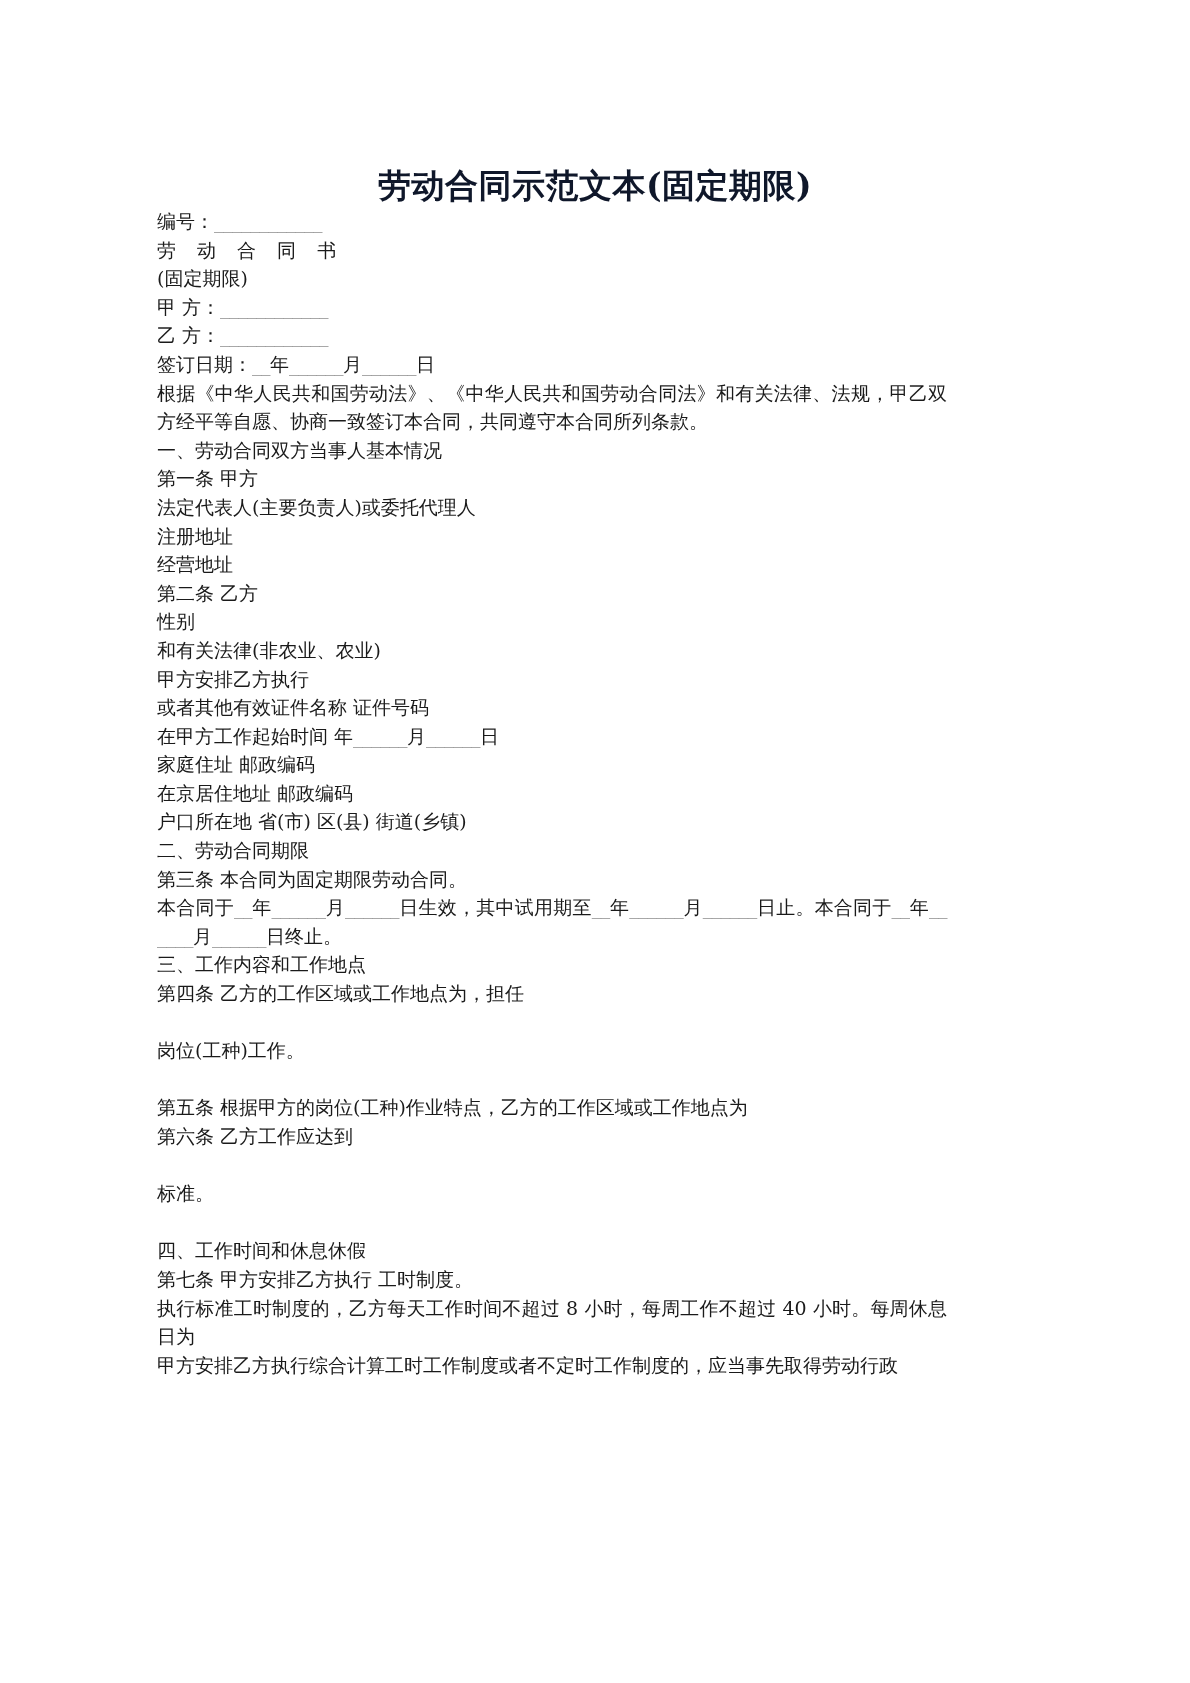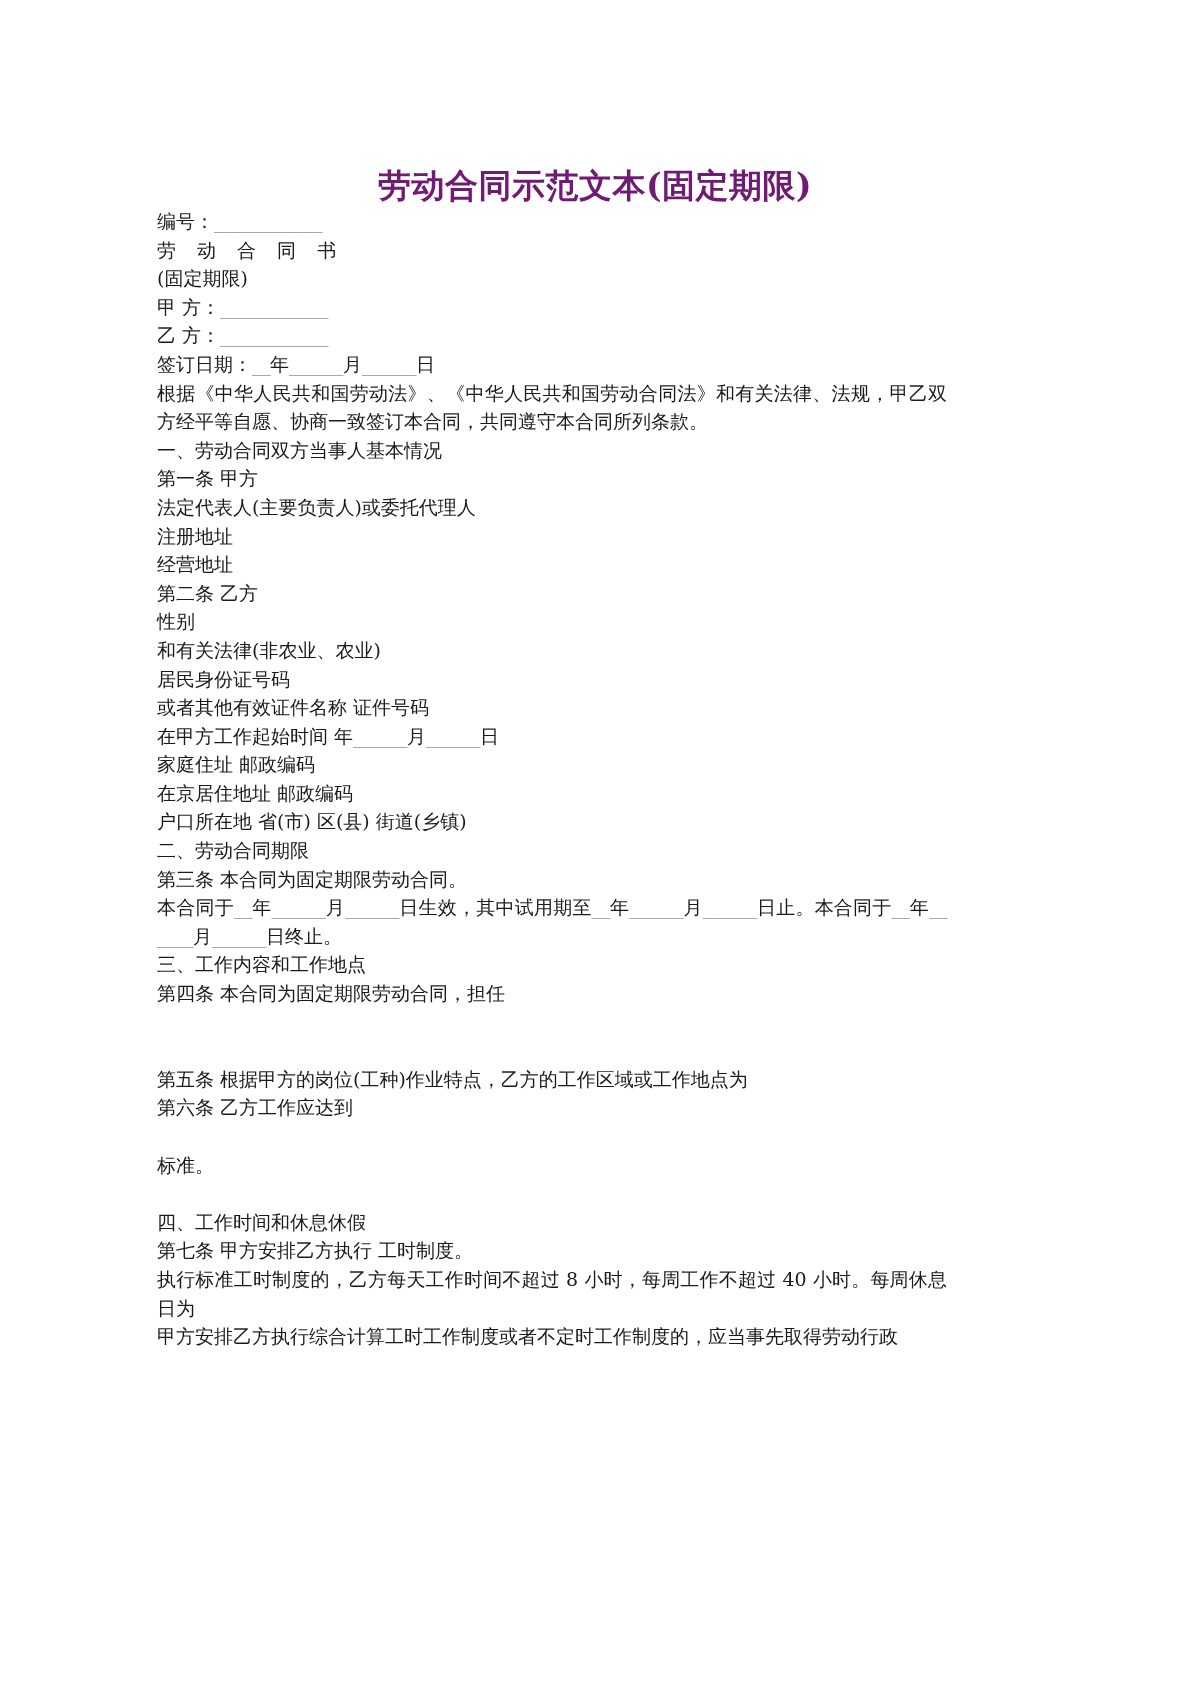--- a/index.html
+++ b/index.html
@@ -27,21 +27,21 @@
     position: absolute;
     left: 0;
     top: 143px;
     width: 1190px;
     text-align: center;
     font-family: "DejaVu Serif", "Liberation Serif", serif;
     font-weight: bold;
     font-size: 33px;
     line-height: 42px;
     letter-spacing: 0.5px;
-    color: #701a75;
+    color: #0f172a;
     white-space: nowrap;
   }
   .body-block {
     position: absolute;
     left: 157px;
     top: 207px;
     width: 790px;
   }
   .line {
     font-family: "DejaVu Serif", "Liberation Serif", serif;
@@ -84,32 +84,33 @@
     <div class="line">签订日期：<span class="blankfill" style="color: rgb(140, 140, 140);">__</span>年<span class="blankfill" style="color: rgb(140, 140, 140);">______</span>月<span class="blankfill" style="color: rgb(140, 140, 140);">______</span>日</div>
     <div class="line wrap">根据《中华人民共和国劳动法》、《中华人民共和国劳动合同法》和有关法律、法规，甲乙双方经平等自愿、协商一致签订本合同，共同遵守本合同所列条款。</div>
     <div class="line">一、劳动合同双方当事人基本情况</div>
     <div class="line">第一条 甲方</div>
     <div class="line">法定代表人(主要负责人)或委托代理人</div>
     <div class="line">注册地址</div>
     <div class="line">经营地址</div>
     <div class="line">第二条 乙方</div>
     <div class="line">性别</div>
     <div class="line">和有关法律(非农业、农业)</div>
-    <div class="line">居民身份证号码</div>
+    <div class="line">甲方安排乙方执行</div>
     <div class="line">或者其他有效证件名称 证件号码</div>
     <div class="line">在甲方工作起始时间 年<span class="blankfill" style="color: rgb(140, 140, 140);">______</span>月<span class="blankfill" style="color: rgb(140, 140, 140);">______</span>日</div>
     <div class="line">家庭住址 邮政编码</div>
     <div class="line">在京居住地址 邮政编码</div>
     <div class="line">户口所在地 省(市) 区(县) 街道(乡镇)</div>
     <div class="line">二、劳动合同期限</div>
     <div class="line">第三条 本合同为固定期限劳动合同。</div>
     <div class="line wrap">本合同于<span class="blankfill" style="color: rgb(140, 140, 140);">__</span>年<span class="blankfill" style="color: rgb(140, 140, 140);">______</span>月<span class="blankfill" style="color: rgb(140, 140, 140);">______</span>日生效，其中试用期至<span class="blankfill" style="color: rgb(140, 140, 140);">__</span>年<span class="blankfill" style="color: rgb(140, 140, 140);">______</span>月<span class="blankfill" style="color: rgb(140, 140, 140);">______</span>日止。本合同于<span class="blankfill" style="color: rgb(140, 140, 140);">__</span>年<span class="blankfill" style="color: rgb(140, 140, 140);">______</span>月<span class="blankfill" style="color: rgb(140, 140, 140);">______</span>日终止。</div>
     <div class="line">三、工作内容和工作地点</div>
-    <div class="line">第四条 本合同为固定期限劳动合同，担任</div>
+    <div class="line">第四条 乙方的工作区域或工作地点为，担任</div>
     <div class="line blank"></div>
+    <div class="line">岗位(工种)工作。</div>
     <div class="line blank"></div>
     <div class="line">第五条 根据甲方的岗位(工种)作业特点，乙方的工作区域或工作地点为</div>
     <div class="line">第六条 乙方工作应达到</div>
     <div class="line blank"></div>
     <div class="line">标准。</div>
     <div class="line blank"></div>
     <div class="line">四、工作时间和休息休假</div>
     <div class="line">第七条 甲方安排乙方执行 工时制度。</div>
     <div class="line wrap">执行标准工时制度的，乙方每天工作时间不超过 8 小时，每周工作不超过 40 小时。每周休息日为</div>
     <div class="line wrap">甲方安排乙方执行综合计算工时工作制度或者不定时工作制度的，应当事先取得劳动行政</div>

